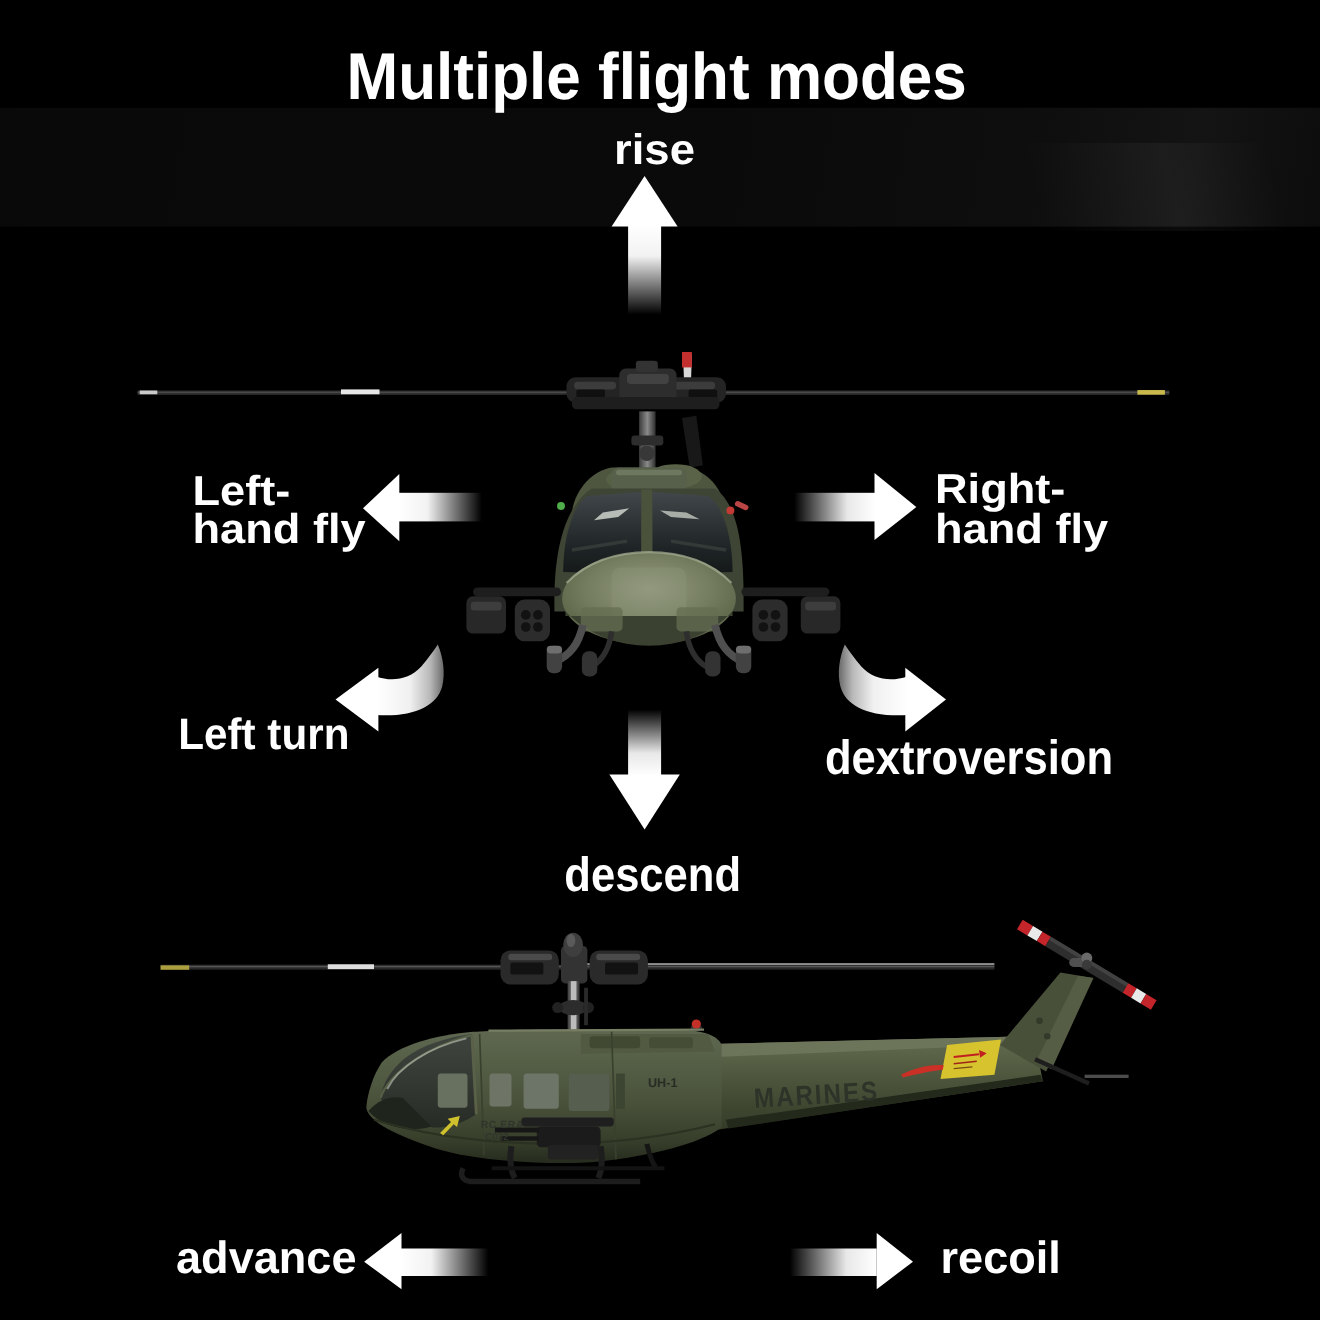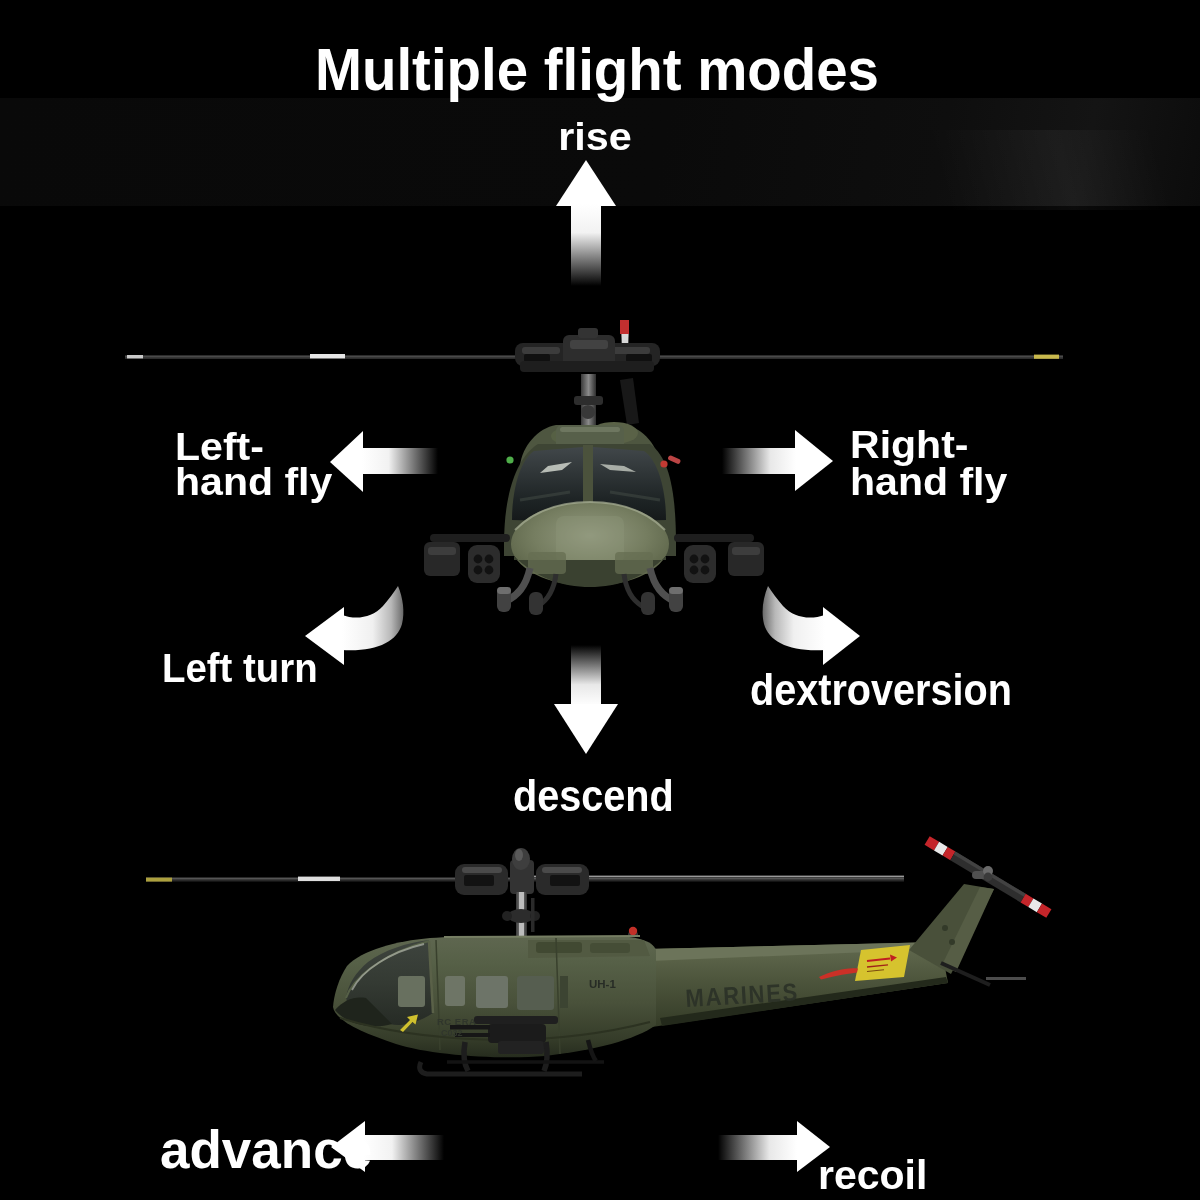--- a/index.html
+++ b/index.html
@@ -319,14 +319,14 @@
 
 <div class="t" style="left:597px;top:40px;font-size:60px;transform:translateX(-50%) scaleX(0.94);transform-origin:center top;">Multiple flight modes</div>
 <div class="t" style="left:595px;top:117px;font-size:39px;transform:translateX(-50%) scaleX(1.06);transform-origin:center top;">rise</div>
 <div class="t" style="left:175px;top:428px;font-size:38px;transform:scaleX(1.08);transform-origin:left top;">Left-</div>
 <div class="t" style="left:175px;top:463px;font-size:38px;transform:scaleX(1.08);transform-origin:left top;">hand fly</div>
 <div class="t" style="left:850px;top:426px;font-size:38px;transform:scaleX(1.08);transform-origin:left top;">Right-</div>
 <div class="t" style="left:850px;top:463px;font-size:38px;transform:scaleX(1.08);transform-origin:left top;">hand fly</div>
 <div class="t" style="left:162px;top:648px;font-size:40px;transform:scaleX(0.96);transform-origin:left top;">Left turn</div>
 <div class="t" style="left:750px;top:668px;font-size:44px;transform:scaleX(0.90);transform-origin:left top;">dextroversion</div>
 <div class="t" style="left:513px;top:774px;font-size:44px;transform:scaleX(0.90);transform-origin:left top;">descend</div>
-<div class="t" style="left:160px;top:1123px;font-size:53px;transform:scaleX(1.0);transform-origin:left top;">advance</div>
-<div class="t" style="left:818px;top:1123px;font-size:41px;transform:scaleX(1.0);transform-origin:left top;margin-top:32px;">recoil</div>
+<div class="t" style="left:160px;top:1123px;font-size:41px;transform:scaleX(1.0);transform-origin:left top;">advance</div>
+<div class="t" style="left:855px;top:1123px;font-size:41px;transform:scaleX(1.0);transform-origin:left top;">recoil</div>
 
 </body></html>

